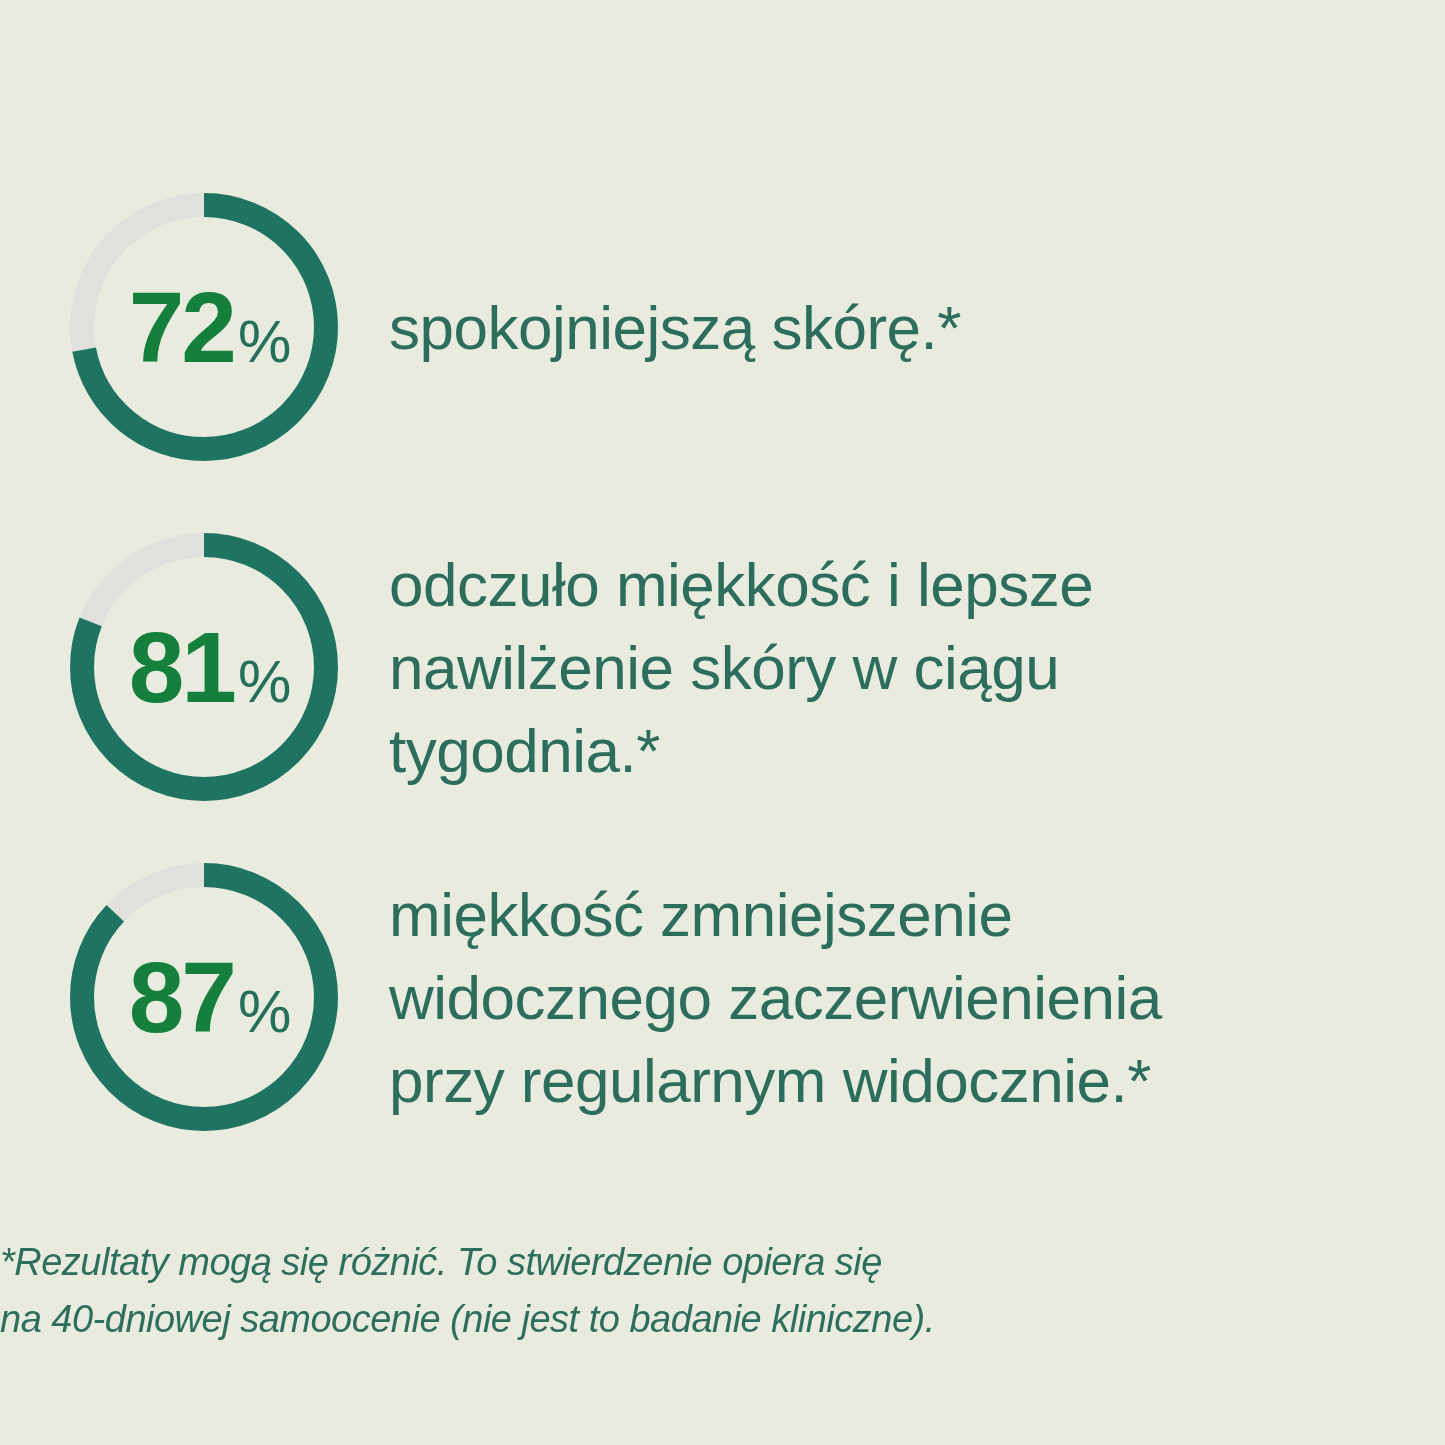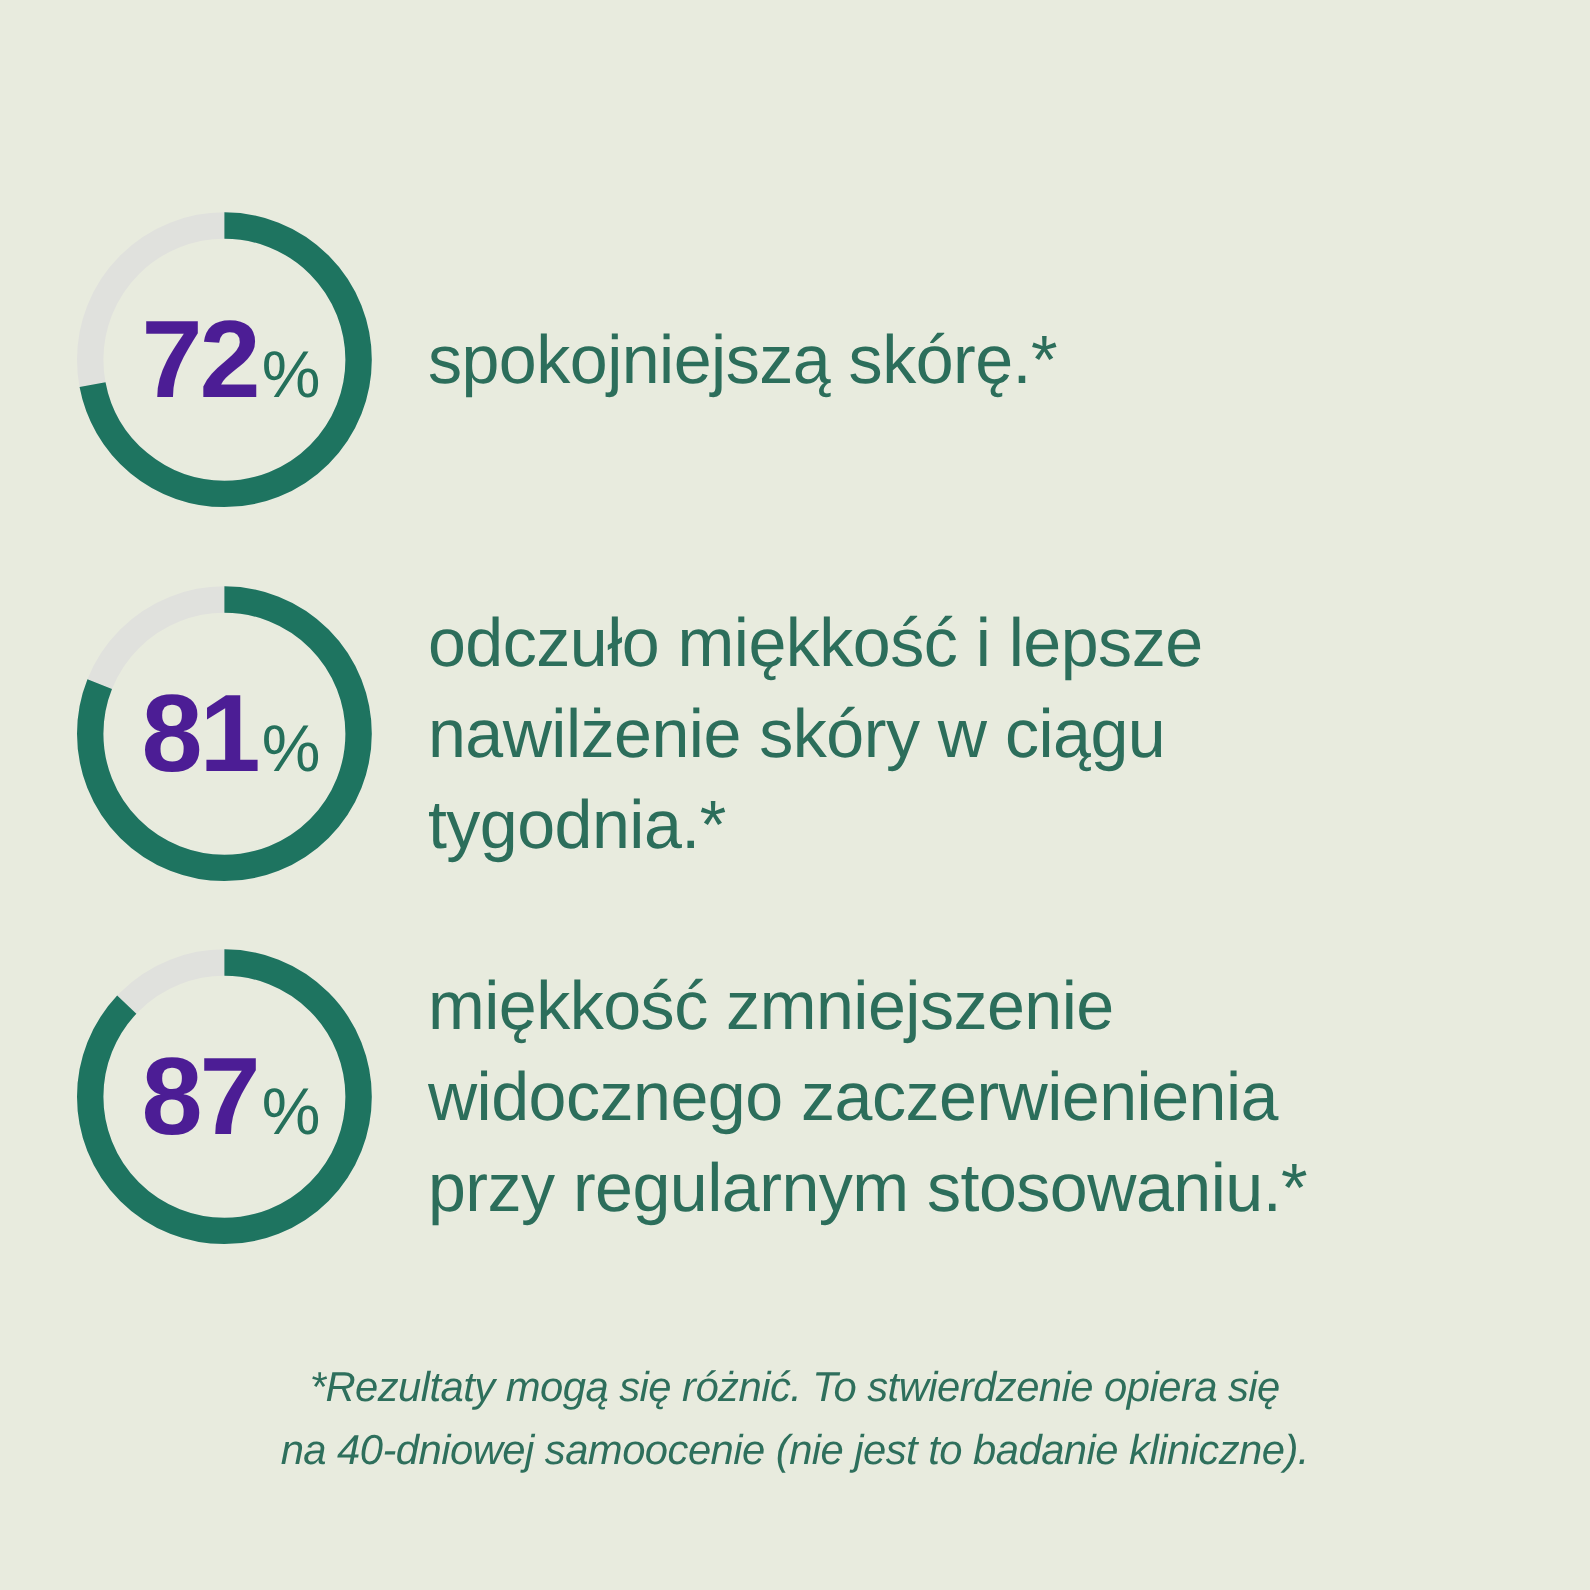--- a/index.html
+++ b/index.html
@@ -58,21 +58,21 @@
     justify-content: center;
   }
   .value-group {
     display: inline-flex;
     align-items: baseline;
     transform: translateX(6px);
   }
   .stat-number {
     font-size: 100px;
     font-weight: 700;
-    color: #4c1d95;
+    color: #15803d;
     letter-spacing: -3px;
     line-height: 1;
   }
   .stat-suffix {
     font-size: 60px;
     font-weight: 400;
     color: #25705b;
     margin-left: 4px;
     letter-spacing: 0;
   }
@@ -81,21 +81,21 @@
     line-height: 83px;
     color: #2c6e5b;
     letter-spacing: -0.5px;
     white-space: nowrap;
   }
   .footnote {
     position: absolute;
     left: 0;
     right: 0;
     top: 1234px;
-    text-align: center;
+    text-align: left;
     font-style: italic;
     font-size: 38px;
     line-height: 57px;
     color: #2e6f5c;
     letter-spacing: -0.5px;
   }
 </style>
 </head>
 <body>
 
@@ -148,21 +148,21 @@
       <div class="ring-label">
         <span class="value-group">
           <span class="stat-number">87</span>
           <span class="stat-suffix">%</span>
         </span>
       </div>
     </div>
     <div class="desc">
       <div>miękkość zmniejszenie</div>
       <div>widocznego zaczerwienienia</div>
-      <div>przy regularnym stosowaniu.*</div>
+      <div>przy regularnym widocznie.*</div>
     </div>
   </section>
 
   <footer class="footnote">
     <div>*Rezultaty mogą się różnić. To stwierdzenie opiera się</div>
     <div>na 40-dniowej samoocenie (nie jest to badanie kliniczne).</div>
   </footer>
 
 </div>
 

